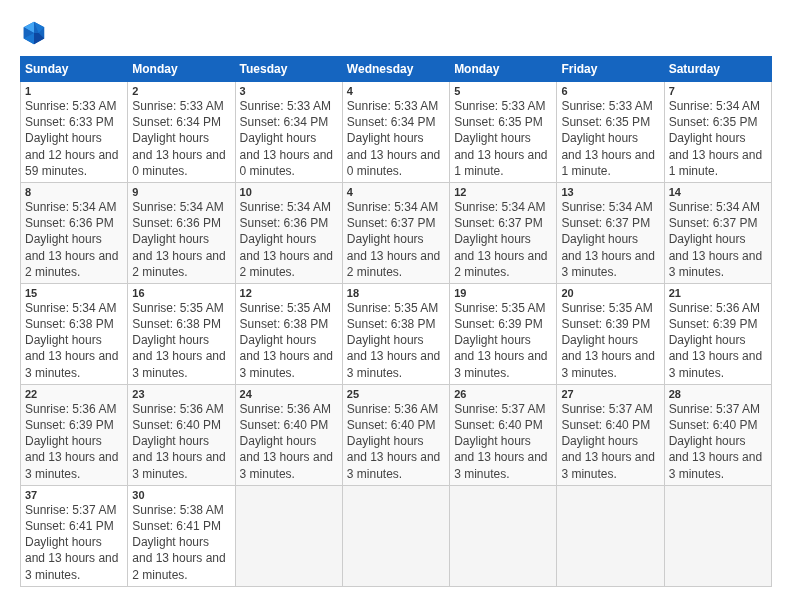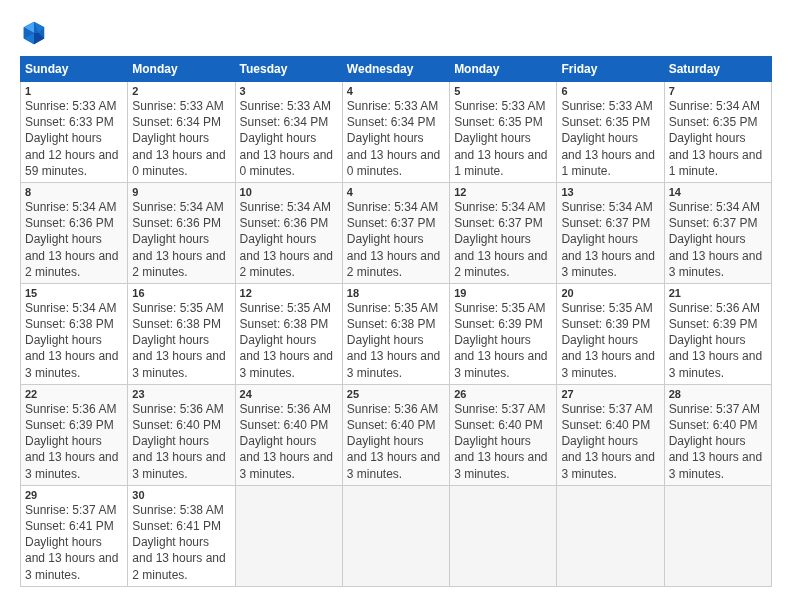--- a/index.html
+++ b/index.html
@@ -254,21 +254,21 @@
             <span class="day-num">27</span>
             <div class="day-detail">Sunrise: 5:37 AM<br>Sunset: 6:40 PM<br>Daylight hours<br>and 13 hours and 3 minutes.</div>
           </td>
           <td>
             <span class="day-num">28</span>
             <div class="day-detail">Sunrise: 5:37 AM<br>Sunset: 6:40 PM<br>Daylight hours<br>and 13 hours and 3 minutes.</div>
           </td>
         </tr>
         <tr>
           <td>
-            <span class="day-num">29</span>
+            <span class="day-num">37</span>
             <div class="day-detail">Sunrise: 5:37 AM<br>Sunset: 6:41 PM<br>Daylight hours<br>and 13 hours and 3 minutes.</div>
           </td>
           <td>
             <span class="day-num">30</span>
             <div class="day-detail">Sunrise: 5:38 AM<br>Sunset: 6:41 PM<br>Daylight hours<br>and 13 hours and 2 minutes.</div>
           </td>
           <td class="empty"></td>
           <td class="empty"></td>
           <td class="empty"></td>
           <td class="empty"></td>

